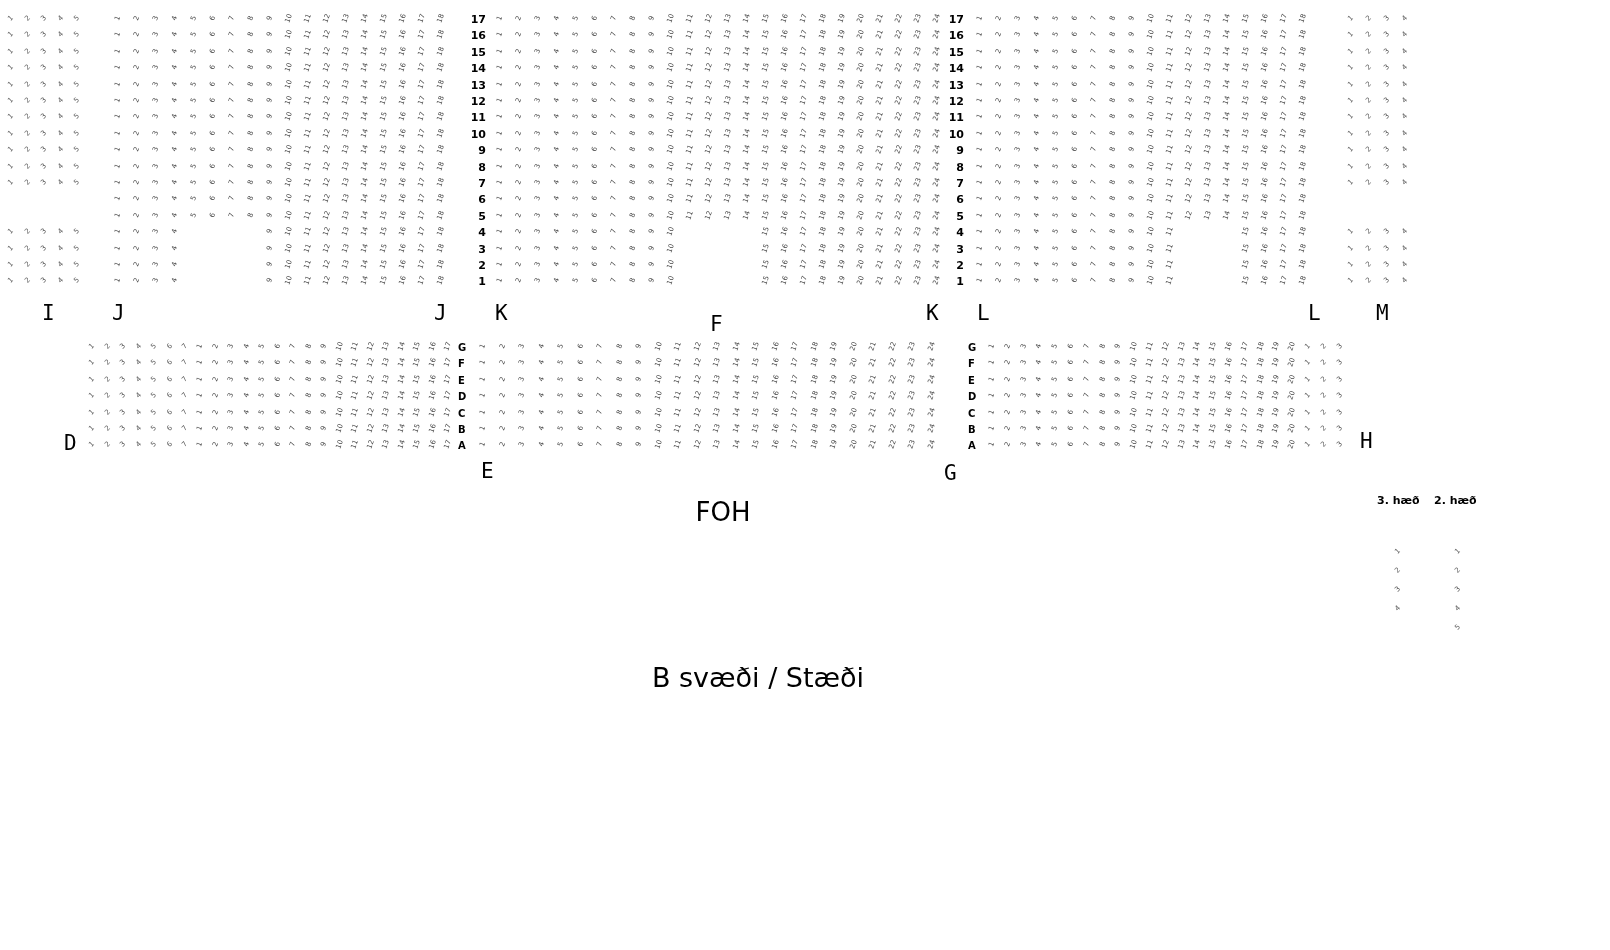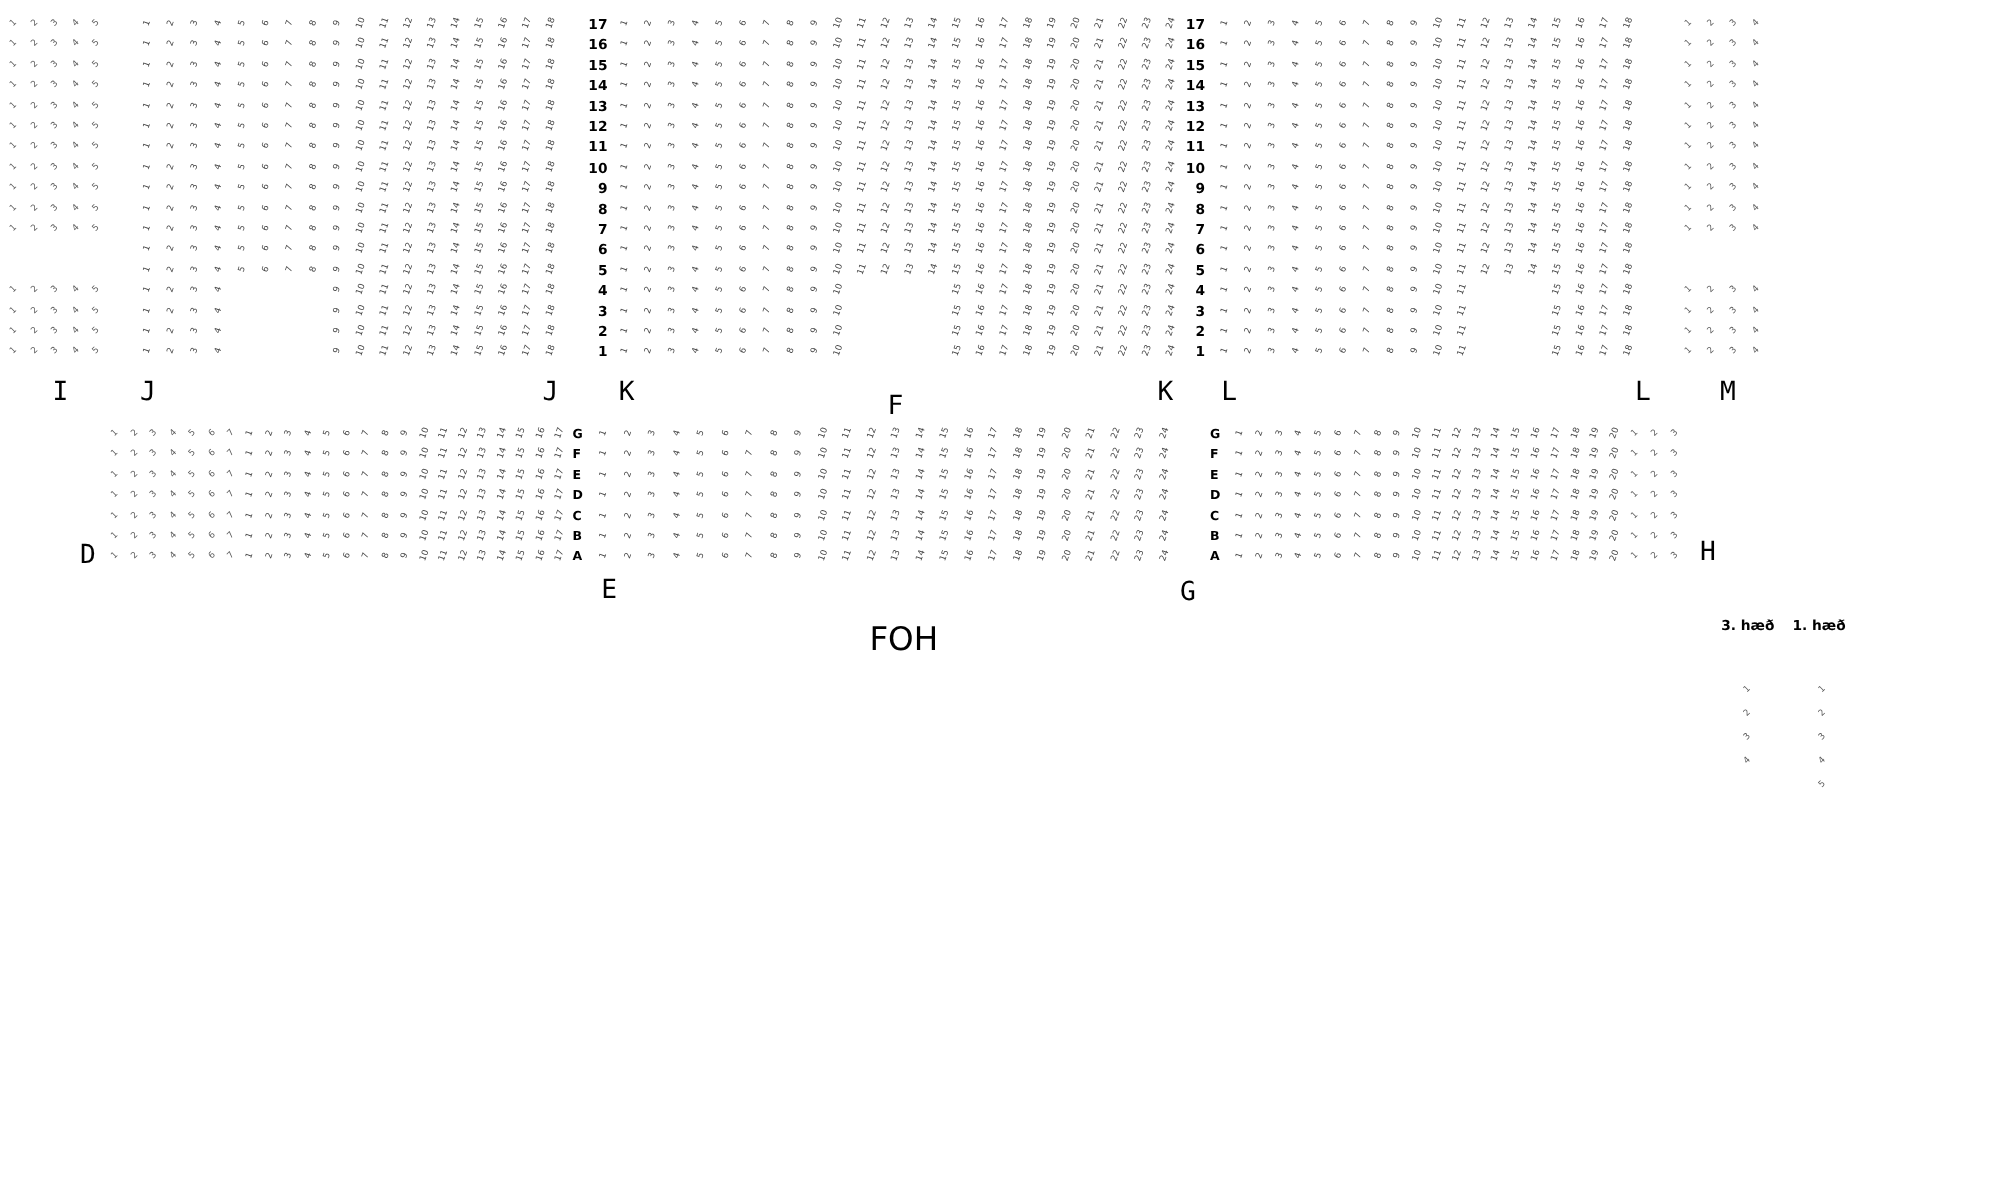--- a/index.html
+++ b/index.html
@@ -64,21 +64,22 @@
   }
   .floor-label.f1 { left:1377px; top:494px; }
   .floor-label.f2 { left:1434px; top:494px; }
 </style>
 </head>
 <body>
 
 <div id="stage">
   <div class="foh">FOH</div>
   <div class="floor-label f1">3. hæð</div>
-  <div class="floor-label f2">1. hæð</div>
+  <div class="floor-label f2">2. hæð</div>
+  <div class="bottom-title">B svæði / Stæði</div>
 <div class="section" style="left: 5px; top: 12px;">
       <span class="seat rot45" style="left: 0px; top: 0px;">1</span>
       <span class="seat rot45" style="left: 16.5px; top: 0px;">2</span>
       <span class="seat rot45" style="left: 33px; top: 0px;">3</span>
       <span class="seat rot45" style="left: 49.5px; top: 0px;">4</span>
       <span class="seat rot45" style="left: 66px; top: 0px;">5</span>
       <span class="seat rot45" style="left: 0px; top: 16.4px;">1</span>
       <span class="seat rot45" style="left: 16.5px; top: 16.4px;">2</span>
       <span class="seat rot45" style="left: 33px; top: 16.4px;">3</span>
       <span class="seat rot45" style="left: 49.5px; top: 16.4px;">4</span>

